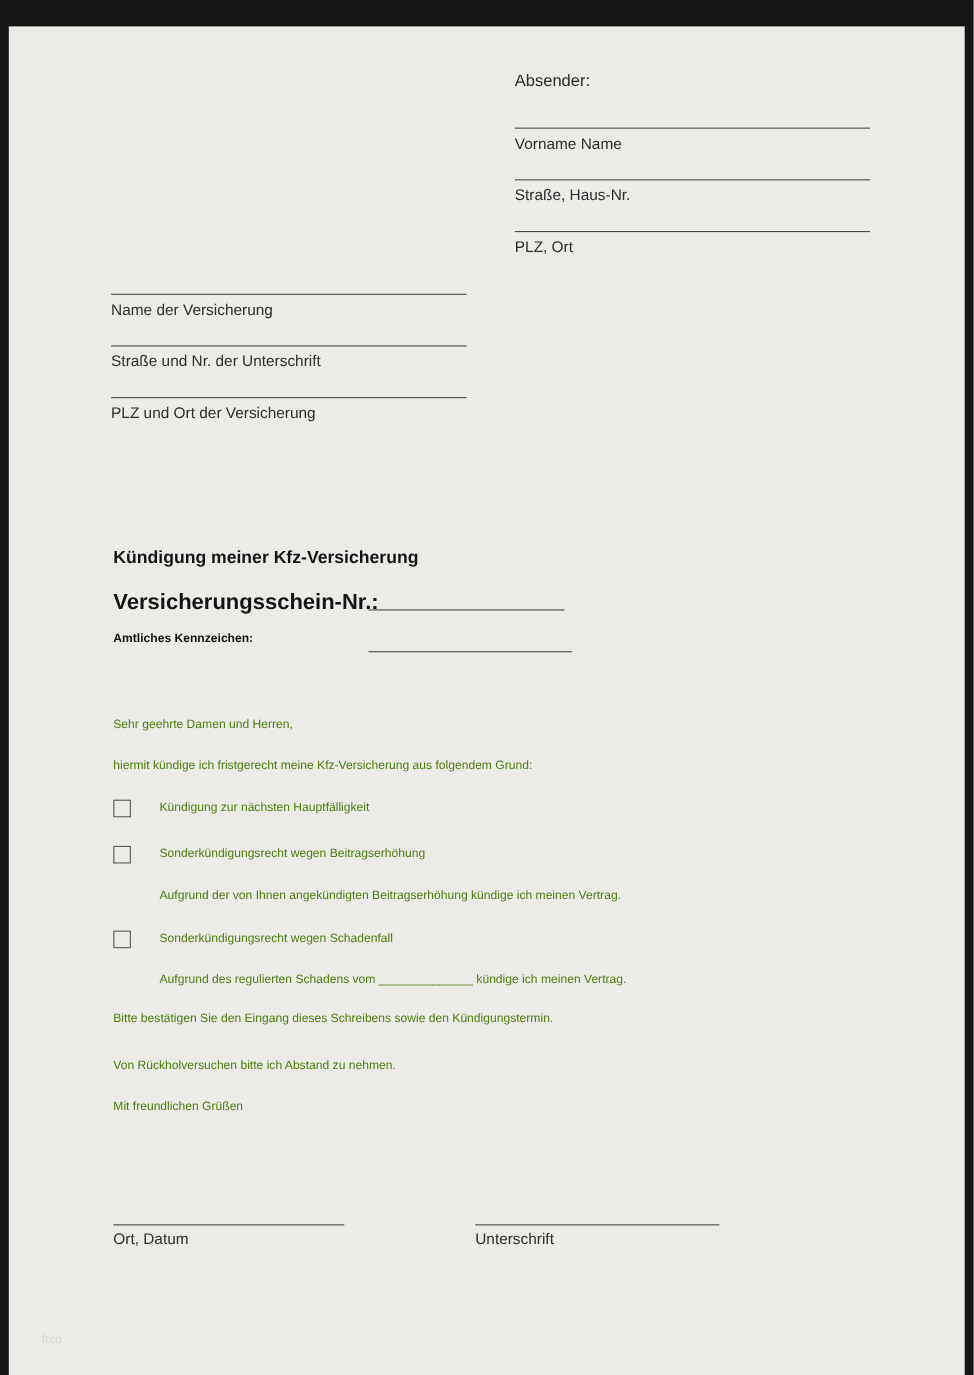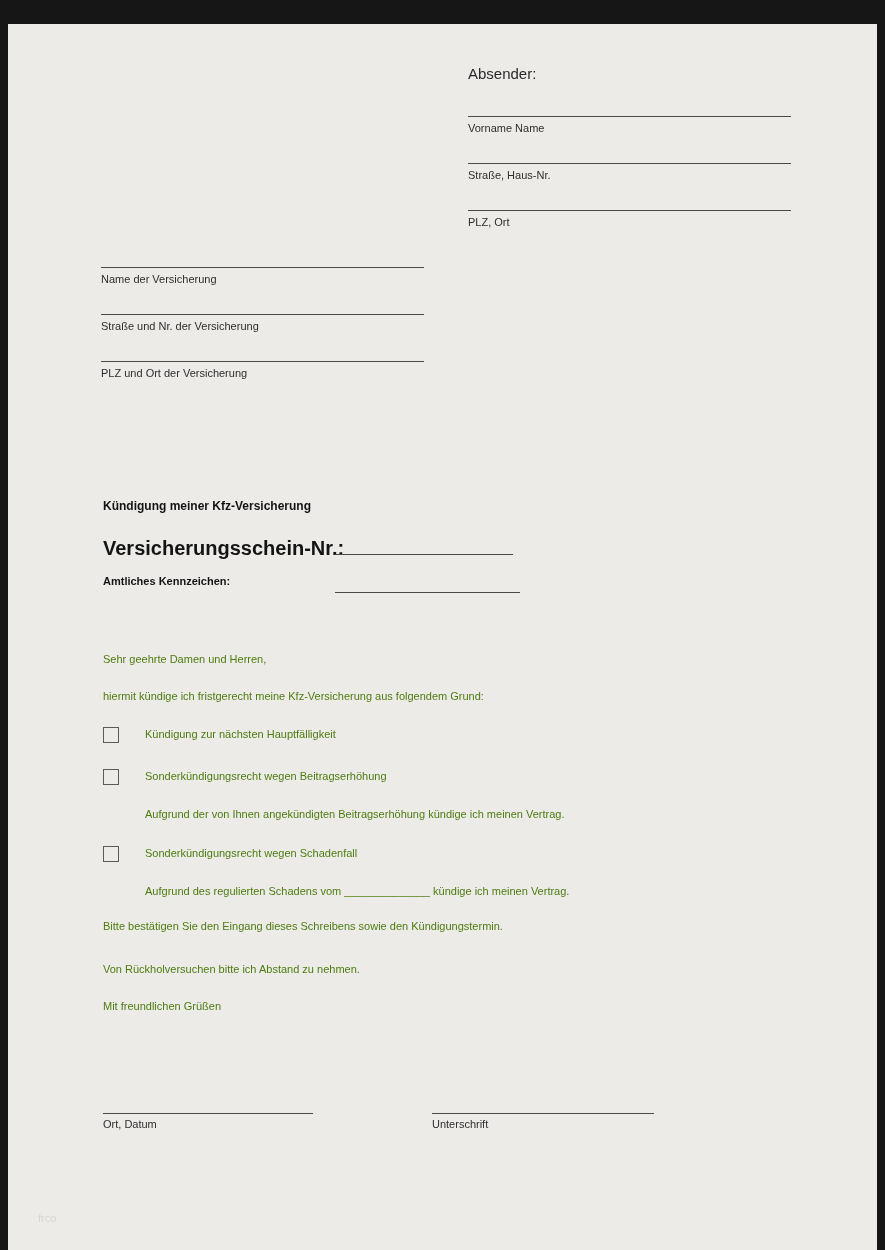--- a/index.html
+++ b/index.html
@@ -16,23 +16,23 @@
   .paper {
     position: absolute;
     left: 8px; top: 24px;
     width: 869px; height: 1228px;
     background: #ecebe8;
   }
 
   .abs { position: absolute; }
 
   .title-sm { font-size: 15px; color: #2a2a2a; }
-  .label-xs { font-size: 11px; color: #2e2e2e; }
+  .label-xs { font-size: 14px; color: #2e2e2e; }
   .body-txt { font-size: 11px; color: #4d7c0f; }
-  .bold-txt { font-size: 12px; font-weight: bold; color: #141414; }
+  .bold-txt { font-size: 16px; font-weight: bold; color: #141414; }
 
   .rule {
     position: absolute;
     border-top: 1px solid #4a4a4a;
     height: 0;
   }
   .blank-line {
     position: absolute;
     border-bottom: 1px solid #4a4a4a;
     height: 0;
@@ -64,21 +64,21 @@
     <div class="rule" style="left:460px; top:139px; width:323px;"></div>
     <div class="abs label-xs" style="left:460px; top:145px;">Straße, Haus-Nr.</div>
 
     <div class="rule" style="left:460px; top:186px; width:323px;"></div>
     <div class="abs label-xs" style="left:460px; top:192px;">PLZ, Ort</div>
 
     <div class="rule" style="left:93px; top:243px; width:323px;"></div>
     <div class="abs label-xs" style="left:93px; top:249px;">Name der Versicherung</div>
 
     <div class="rule" style="left:93px; top:290px; width:323px;"></div>
-    <div class="abs label-xs" style="left:93px; top:296px;">Straße und Nr. der Versicherung</div>
+    <div class="abs label-xs" style="left:93px; top:296px;">Straße und Nr. der Unterschrift</div>
 
     <div class="rule" style="left:93px; top:337px; width:323px;"></div>
     <div class="abs label-xs" style="left:93px; top:343px;">PLZ und Ort der Versicherung</div>
 
     <div class="abs bold-txt" style="left:95px; top:475px;">Kündigung meiner Kfz-Versicherung</div>
 
     <div class="abs bold-txt" style="left:95px; top:513px; font-size:20px;">Versicherungsschein-Nr.:</div>
     <div class="blank-line" style="left:327px; top:530px; width:178px;"></div>
 
     <div class="abs bold-txt" style="left:95px; top:551px; font-size:11px;">Amtliches Kennzeichen:</div>

